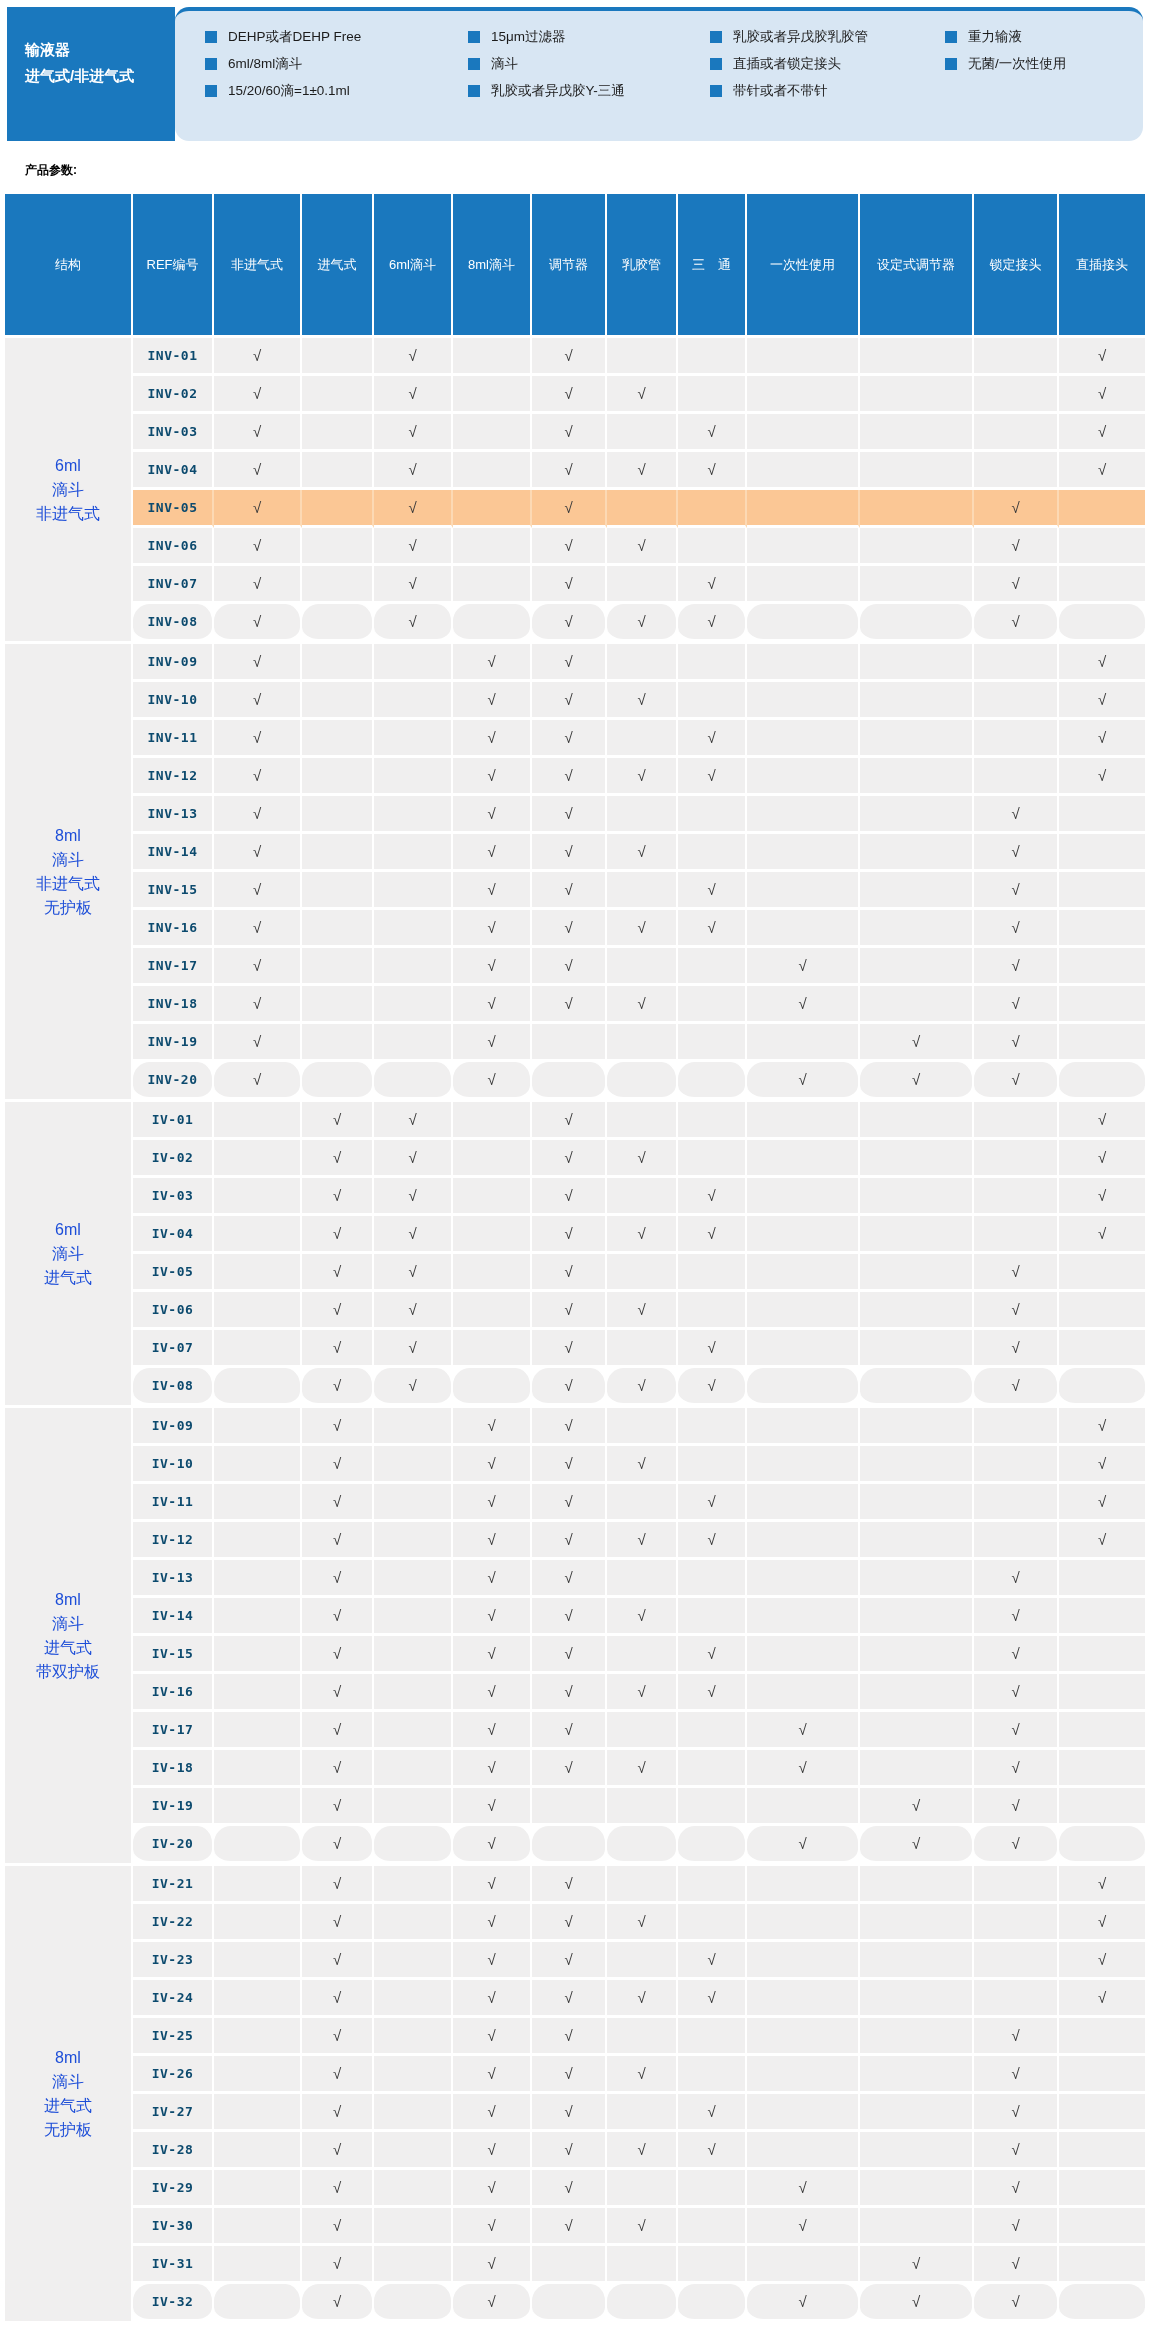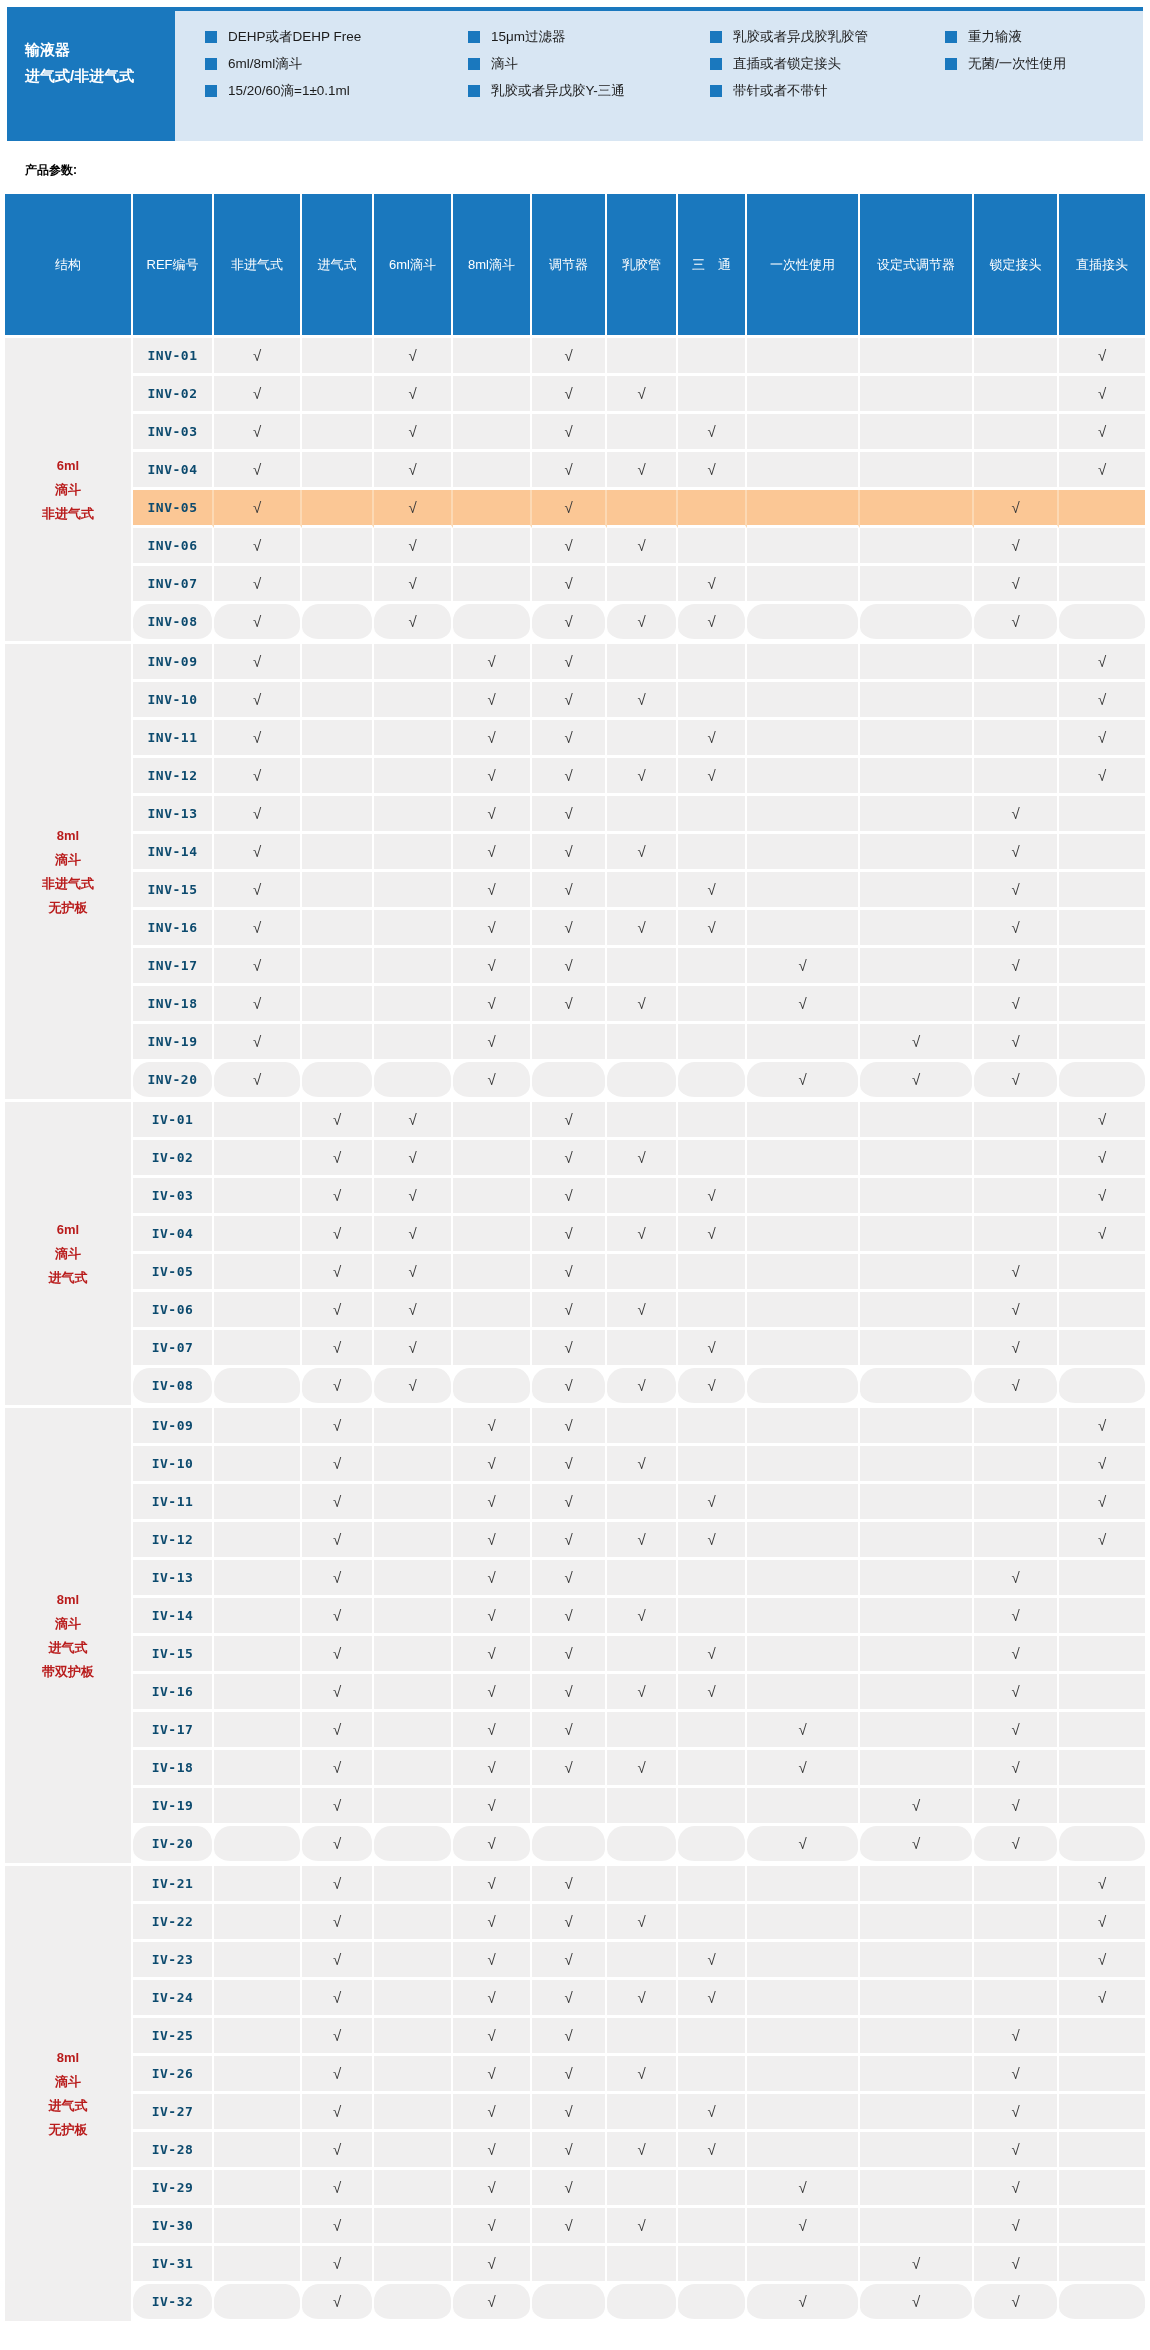--- a/index.html
+++ b/index.html
@@ -16,20 +16,21 @@
     background:var(--blue); color:#fff;
     padding:30px 10px 0 18px;
     font-size:15px; font-weight:bold; line-height:26px;
   }
   .banner-right {
     flex:1; box-sizing:border-box;
     background:var(--panel);
     border-top:4px solid var(--blue);
     padding:17px 18px 0 30px;
     display:flex;
+    border-radius:14px;
   }
   .bullet-col { display:flex; flex-direction:column; }
   .bullet-col:nth-child(1){ width:263px; }
   .bullet-col:nth-child(2){ width:242px; }
   .bullet-col:nth-child(3){ width:235px; }
   .bullet-item { display:flex; align-items:center; margin-bottom:9px; font-size:13.5px; color:#1c1c1c; white-space:nowrap; }
   .bullet-square { width:12px; height:12px; background:var(--blue); margin-right:11px; flex:none; }
   
   .section-label { margin:21px 12px 0 25px; font-size:12px; font-weight:bold; color:#000; }
   
@@ -50,21 +51,21 @@
     height:35px; text-align:center; vertical-align:middle;
     border-right:2px solid #fff; border-bottom:3px solid #fff;
     padding:0; overflow:hidden;
   }
   table.spec td:last-child { border-right:none; }
   td.ref-cell {
     font-family:"DejaVu Sans Mono","Liberation Mono",monospace;
     font-weight:bold; font-size:13px; color:#0c4a6e; letter-spacing:0.5px;
   }
   td.check-cell { font-size:15px; color:#3b3b3b; }
-  td.group-cell { font-weight:bold; font-size:13px; color:#b91c1c; line-height:24px; }
+  td.group-cell { font-weight:normal; font-size:16px; color:#1d4ed8; line-height:24px; }
   tr.group-end td { border-bottom-width:5px;border-radius:17px; }
   tr.highlight td { background:var(--orange); border-right-color:var(--orange-div); }
   :root {
     --blue:#1a78be;
     --panel:#d8e6f3;
     --gray:#f0efef;
     --orange:#fbc795;
     --orange-div:#fcd9b4;
   }
 </style>

